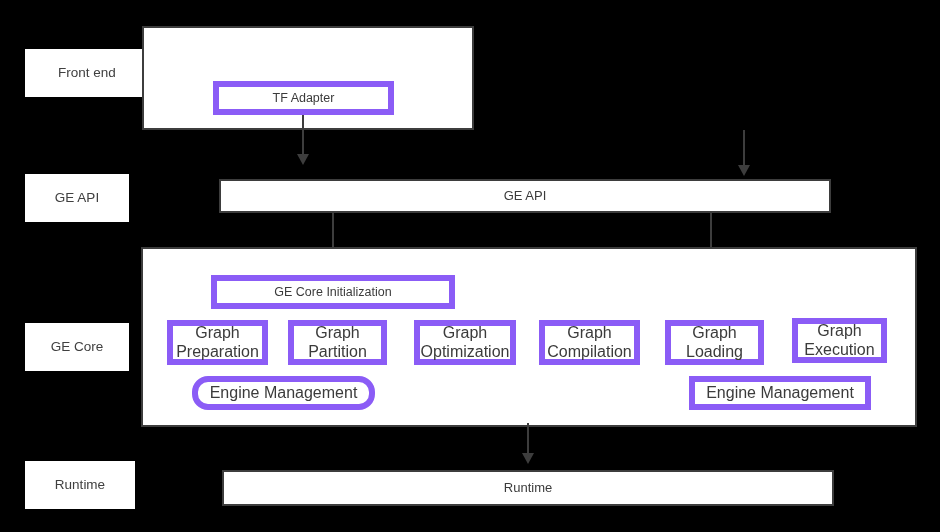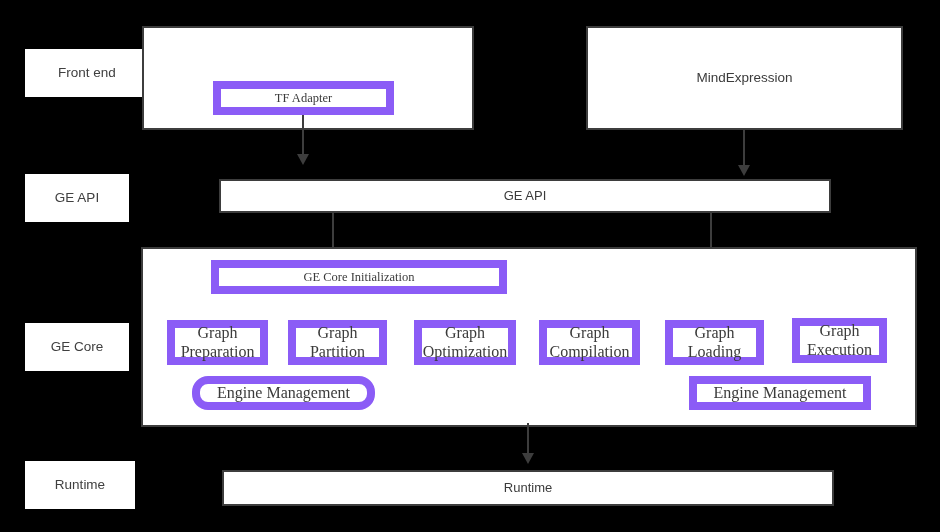--- a/index.html
+++ b/index.html
@@ -55,23 +55,22 @@
   }
 
   
   .core-panel {
     border: 2px solid #3d3d3d;
     background: #ffffff;
   }
 
   
   .leaf {
-    border: 8px solid #8b5cf6;
+    border: 6px solid #8b5cf6;
     font-size: 12.5px;
-    font-family: Liberation Serif, serif;
   }
   .leaf-small {
     font-size: 16px;
   }
 
   
   .bar {
     border: 2px solid #3d3d3d;
     font-size: 13px;
   }
@@ -104,39 +103,38 @@
 
   <div class="node rail-label" style="left:25px; top:323px; width:104px; height:48px;">GE Core</div>
 
   <div class="node rail-label" style="left:25px; top:461px; width:110px; height:48px;">Runtime</div>
 
   <div class="node group-box" style="left:142px; top:26px; width:332px; height:104px;">
     <span>Tensorflow</span>
   </div>
   <div class="node leaf" style="left:213px; top:81px; width:181px; height:34px;">TF Adapter</div>
 
-  <div class="node group-box plain-center" style="left:586px; top:26px; width:317px; height:104px;">MindExpression</div>
 
   <div class="conn vline" style="left:302px; top:115px; height:40px;"></div>
   <div class="arrowhead" style="left:297px; top:154px;"></div>
 
   <div class="conn vline" style="left:743px; top:130px; height:36px;"></div>
   <div class="arrowhead" style="left:738px; top:165px;"></div>
 
   <div class="node bar" style="left:219px; top:179px; width:612px; height:34px;">GE API</div>
 
   <div class="conn vline" style="left:332px; top:213px; height:48px;"></div>
   <div class="arrowhead" style="left:327px; top:259px;"></div>
 
   <div class="conn vline" style="left:710px; top:213px; height:48px;"></div>
   <div class="arrowhead" style="left:705px; top:259px;"></div>
 
   <div class="core-panel" style="position:absolute; left:141px; top:247px; width:772px; height:176px;"></div>
 
-  <div class="node leaf" style="left:211px; top:260px; width:296px; height:34px;text-align:right;">GE Core Initialization</div>
+  <div class="node leaf" style="left:211px; top:275px; width:244px; height:34px;text-align:right;">GE Core Initialization</div>
 
   <div class="node leaf leaf-small" style="left:167px; top:320px; width:101px; height:45px;">Graph
 Preparation</div>
   <div class="node leaf leaf-small" style="left:288px; top:320px; width:99px; height:45px;">Graph
 Partition</div>
   <div class="node leaf leaf-small" style="left:414px; top:320px; width:102px; height:45px;">Graph
 Optimization</div>
   <div class="node leaf leaf-small" style="left:539px; top:320px; width:101px; height:45px;">Graph
 Compilation</div>
   <div class="node leaf leaf-small" style="left:665px; top:320px; width:99px; height:45px;">Graph

